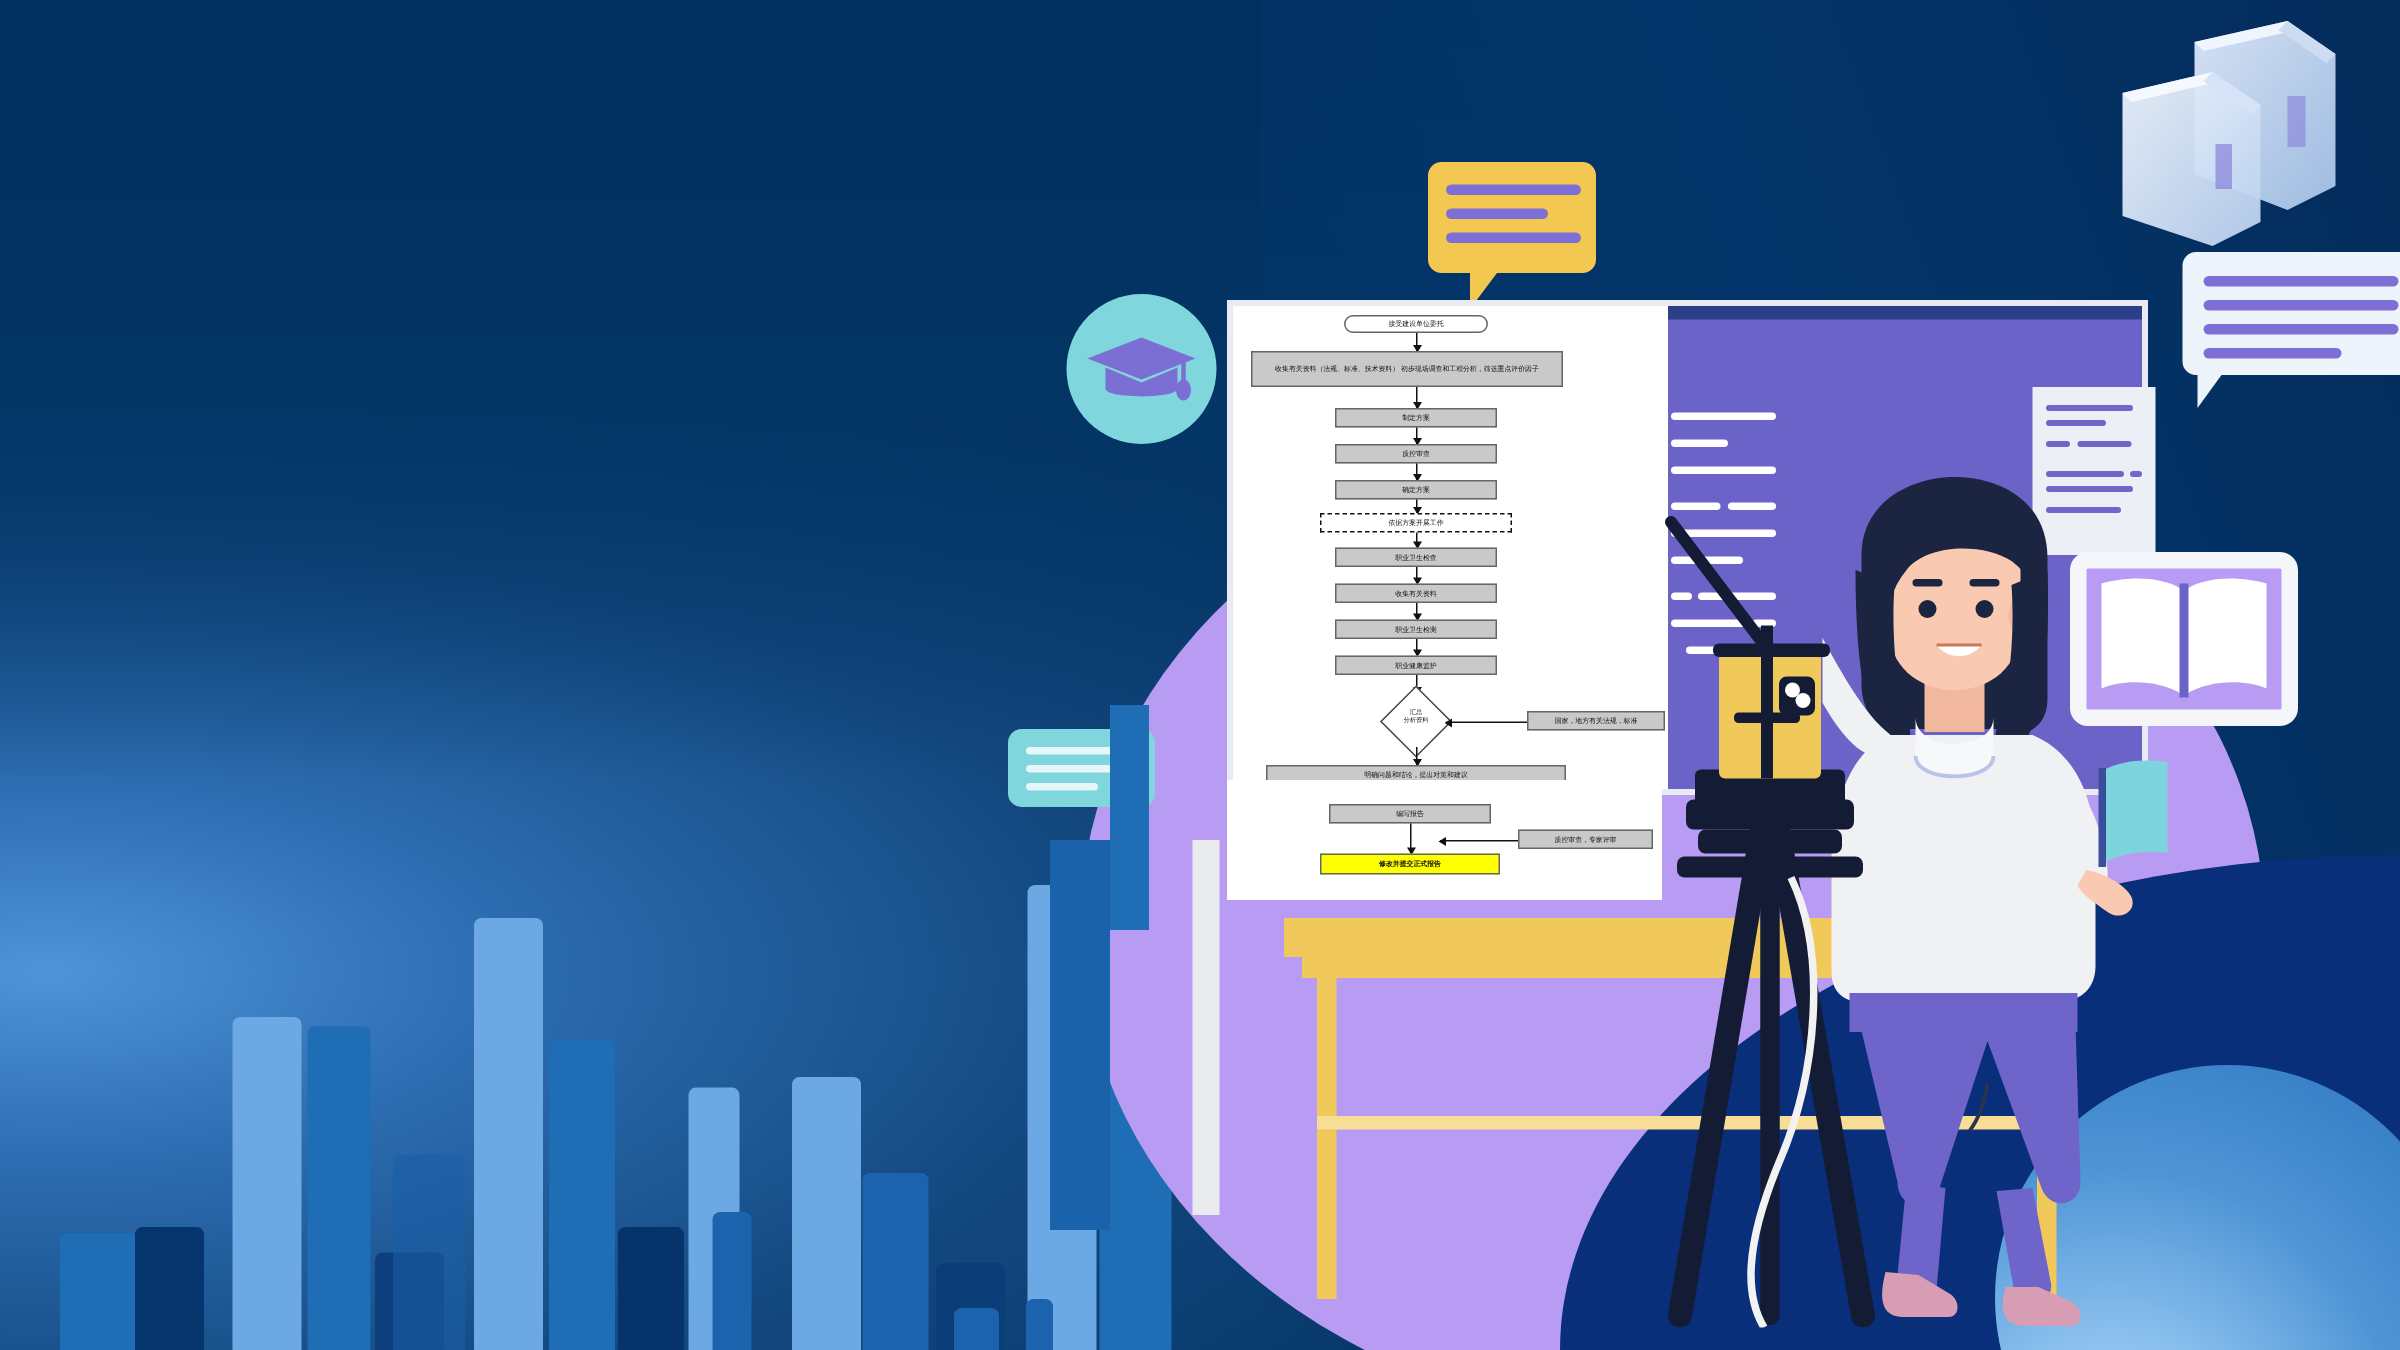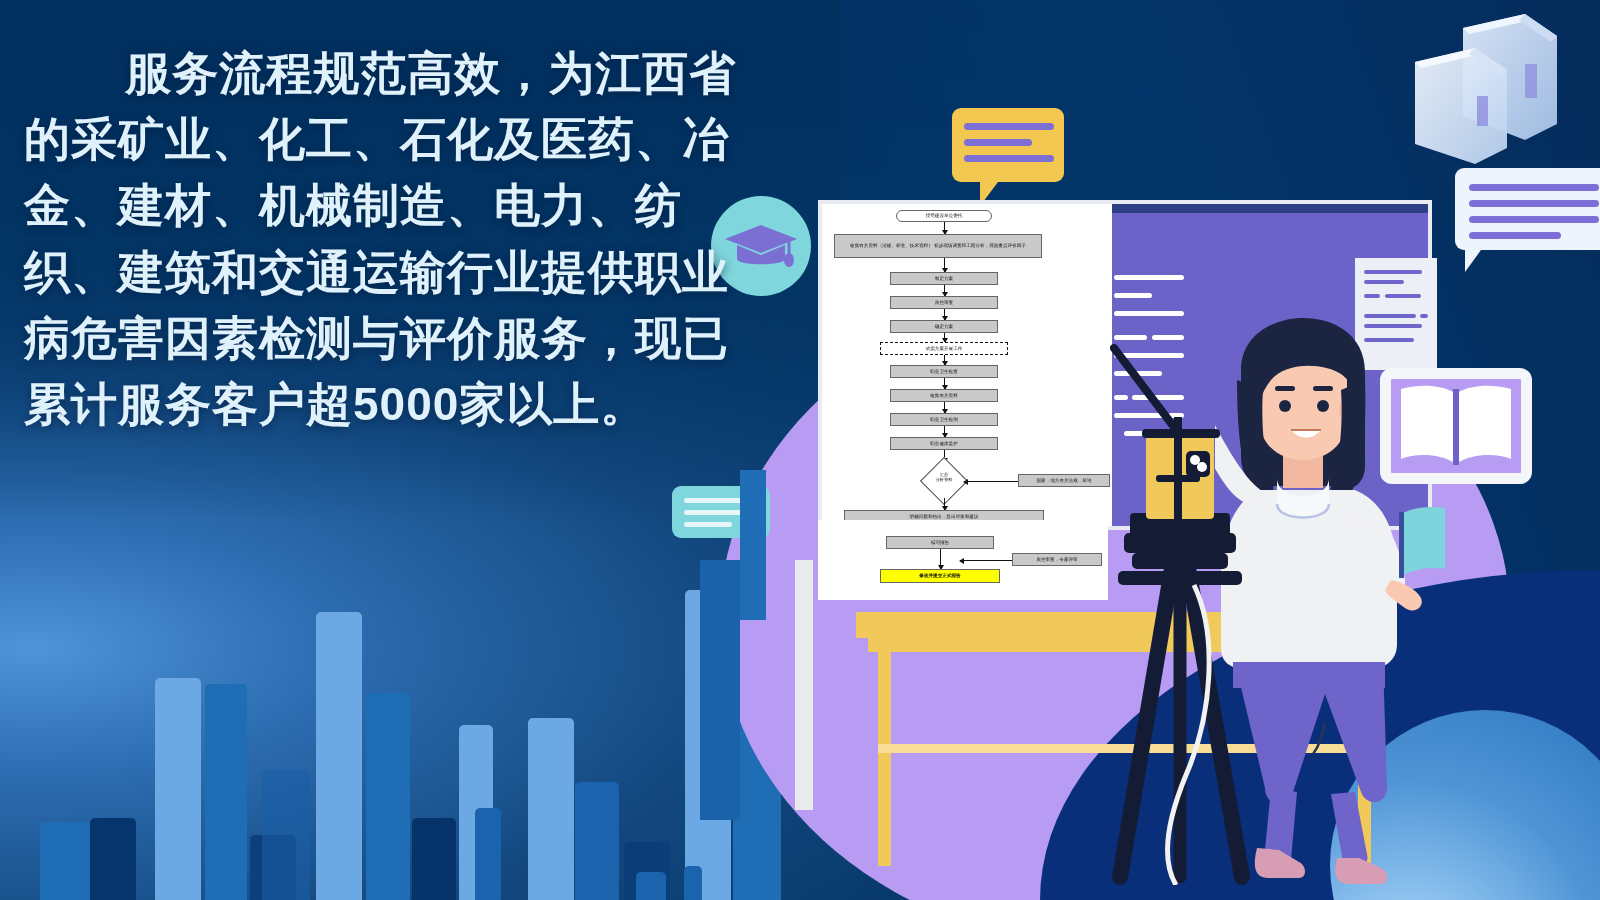--- a/index.html
+++ b/index.html
@@ -246,28 +246,20 @@
 
   <div class="gradcap">
     <svg width="76" height="54" viewBox="0 0 76 54">
       <path d="M2 20 L38 6 L74 20 L38 34 Z" fill="#7b6fd4"></path>
       <path d="M14 26 L14 40 C14 47 62 47 62 40 L62 26 L38 36 Z" fill="#7b6fd4"></path>
       <path d="M66 22 L66 36" stroke="#7b6fd4" stroke-width="3" fill="none"></path>
       <ellipse cx="66" cy="41" rx="5" ry="7" fill="#7b6fd4"></ellipse>
     </svg>
   </div>
 
-  <div class="headline">
-    <div class="indent">服务流程规范高效，为江西省</div>
-    <div>的采矿业、化工、石化及医药、冶</div>
-    <div>金、建材、机械制造、电力、纺</div>
-    <div>织、建筑和交通运输行业提供职业</div>
-    <div>病危害因素检测与评价服务，现已</div>
-    <div>累计服务客户超5000家以上。</div>
-  </div>
 
   <div class="blue-strip2"></div>
   <div class="blue-strip"></div>
   <div class="white-panel-strip"></div>
 
   <div class="board-frame">
 
     <div class="board-left">
       <div class="flow">
 

